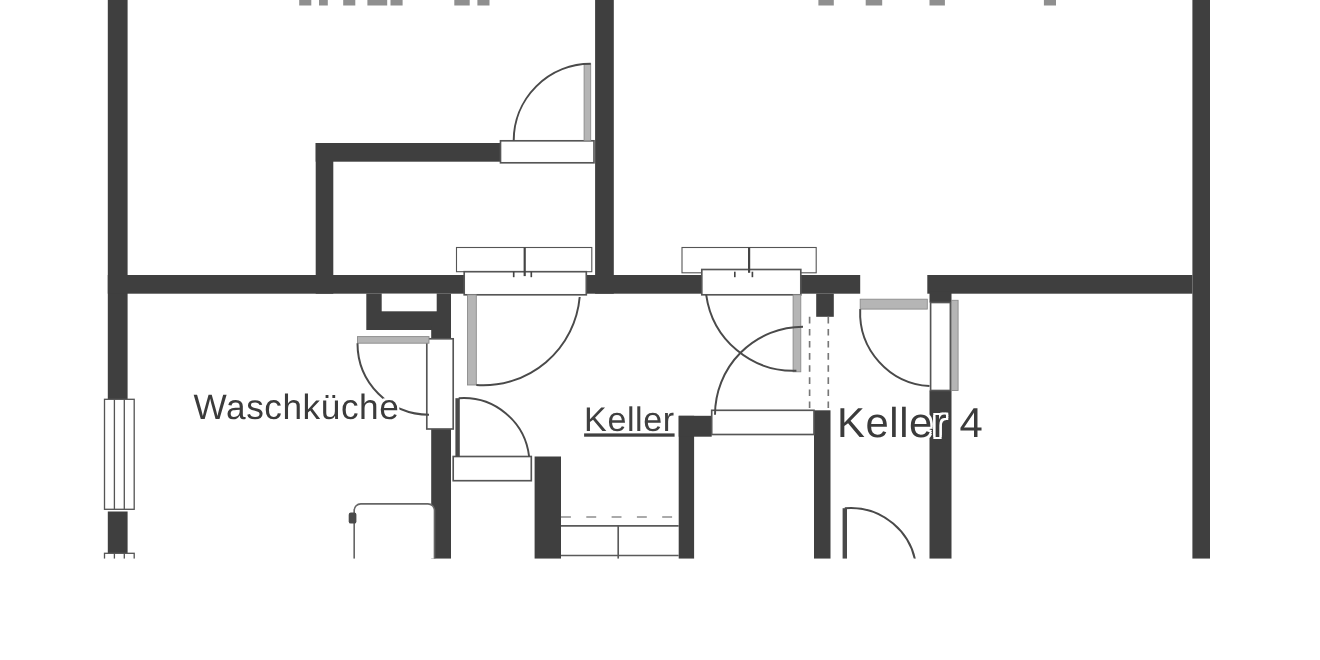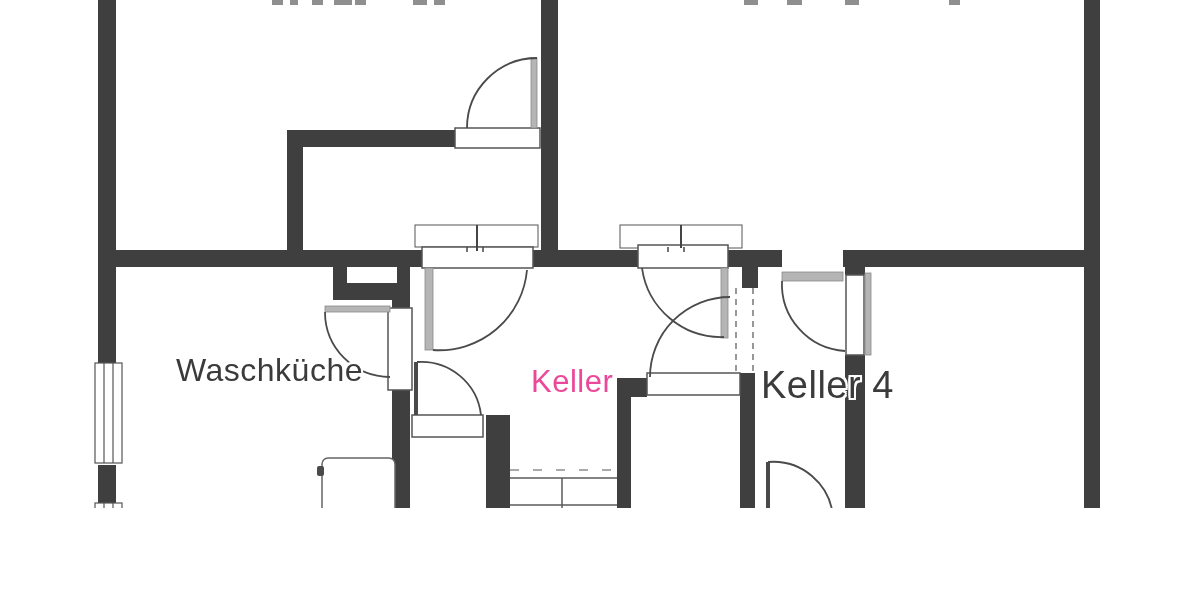--- a/index.html
+++ b/index.html
@@ -107,15 +107,15 @@
       <rect x="334" y="0" width="18" height="5" fill="#8f8f8f"></rect>
       <rect x="355" y="0" width="11" height="5" fill="#8f8f8f"></rect>
       <rect x="413" y="0" width="14" height="5" fill="#8f8f8f"></rect>
       <rect x="434" y="0" width="11" height="5" fill="#8f8f8f"></rect>
       <rect x="744" y="0" width="14" height="5" fill="#8f8f8f"></rect>
       <rect x="787" y="0" width="15" height="5" fill="#8f8f8f"></rect>
       <rect x="845" y="0" width="14" height="5" fill="#8f8f8f"></rect>
       <rect x="949" y="0" width="11" height="5" fill="#8f8f8f"></rect>
     </svg>
   <div class="room-label" style="left: 176px; top: 354px; font-size: 32px; color: rgb(59, 59, 59);">Waschküche</div>
-  <div class="room-label" style="left: 531px; top: 366px; font-size: 31px; color: #ec4899;">Keller</div>
+  <div class="room-label" style="left: 531px; top: 366px; font-size: 31px; color: #404040; text-decoration: underline;">Keller</div>
   <div class="room-label" style="left: 761px; top: 366px; font-size: 38px; color: rgb(59, 59, 59);">Keller 4</div>
 </div>
 
 </body></html>

